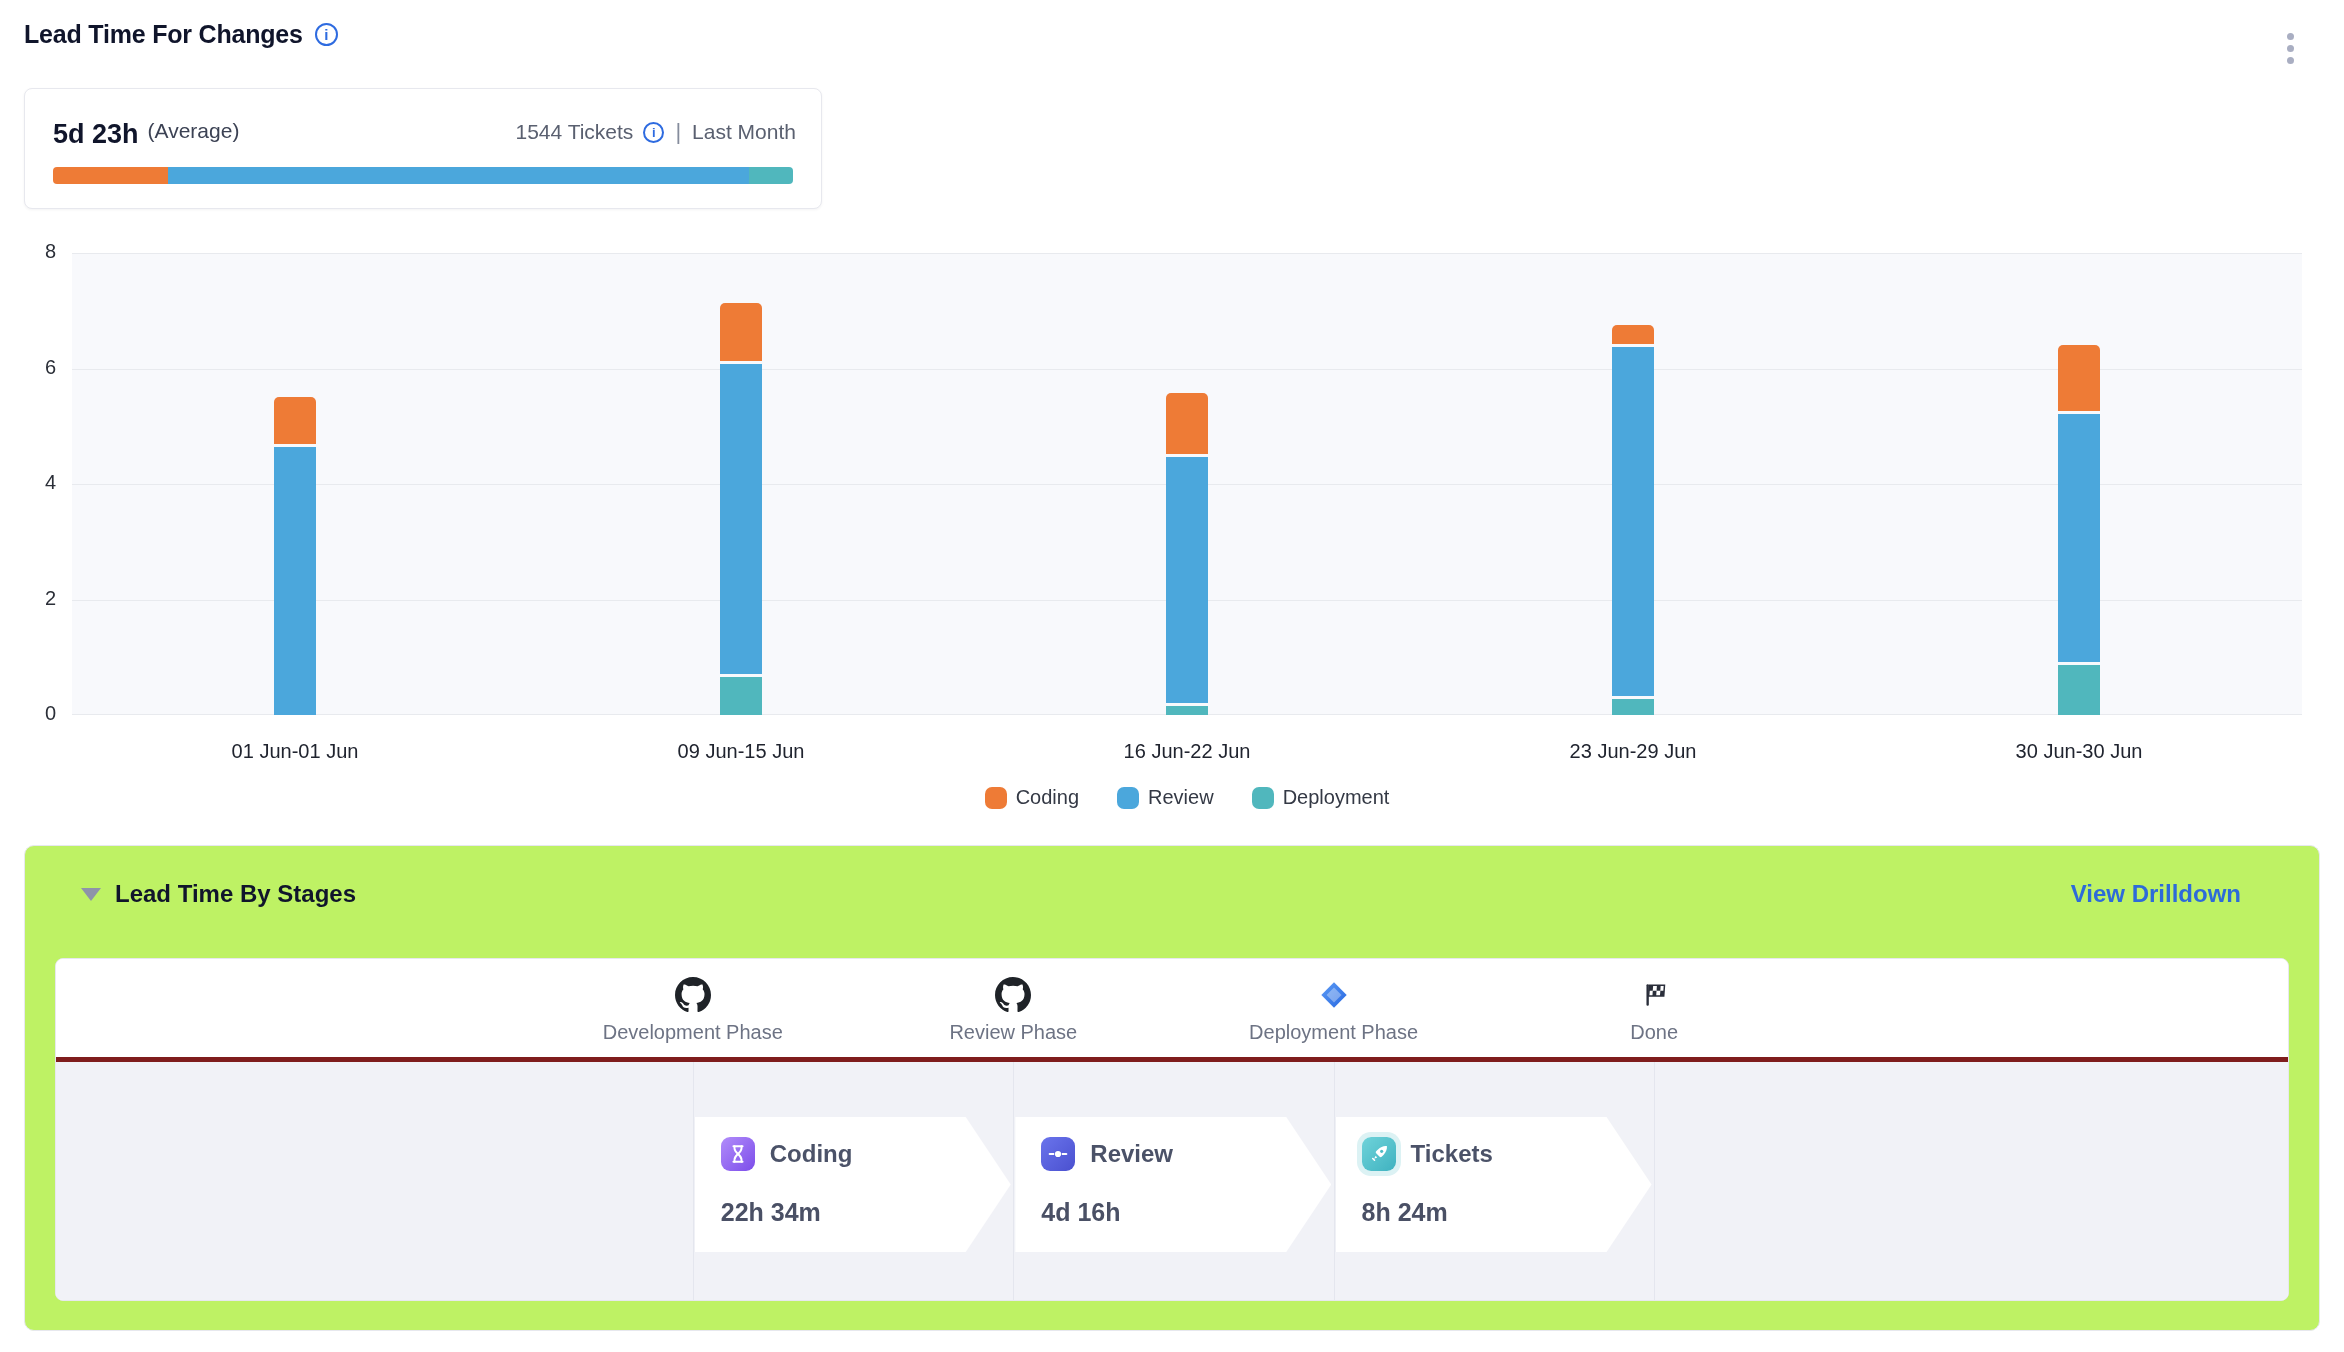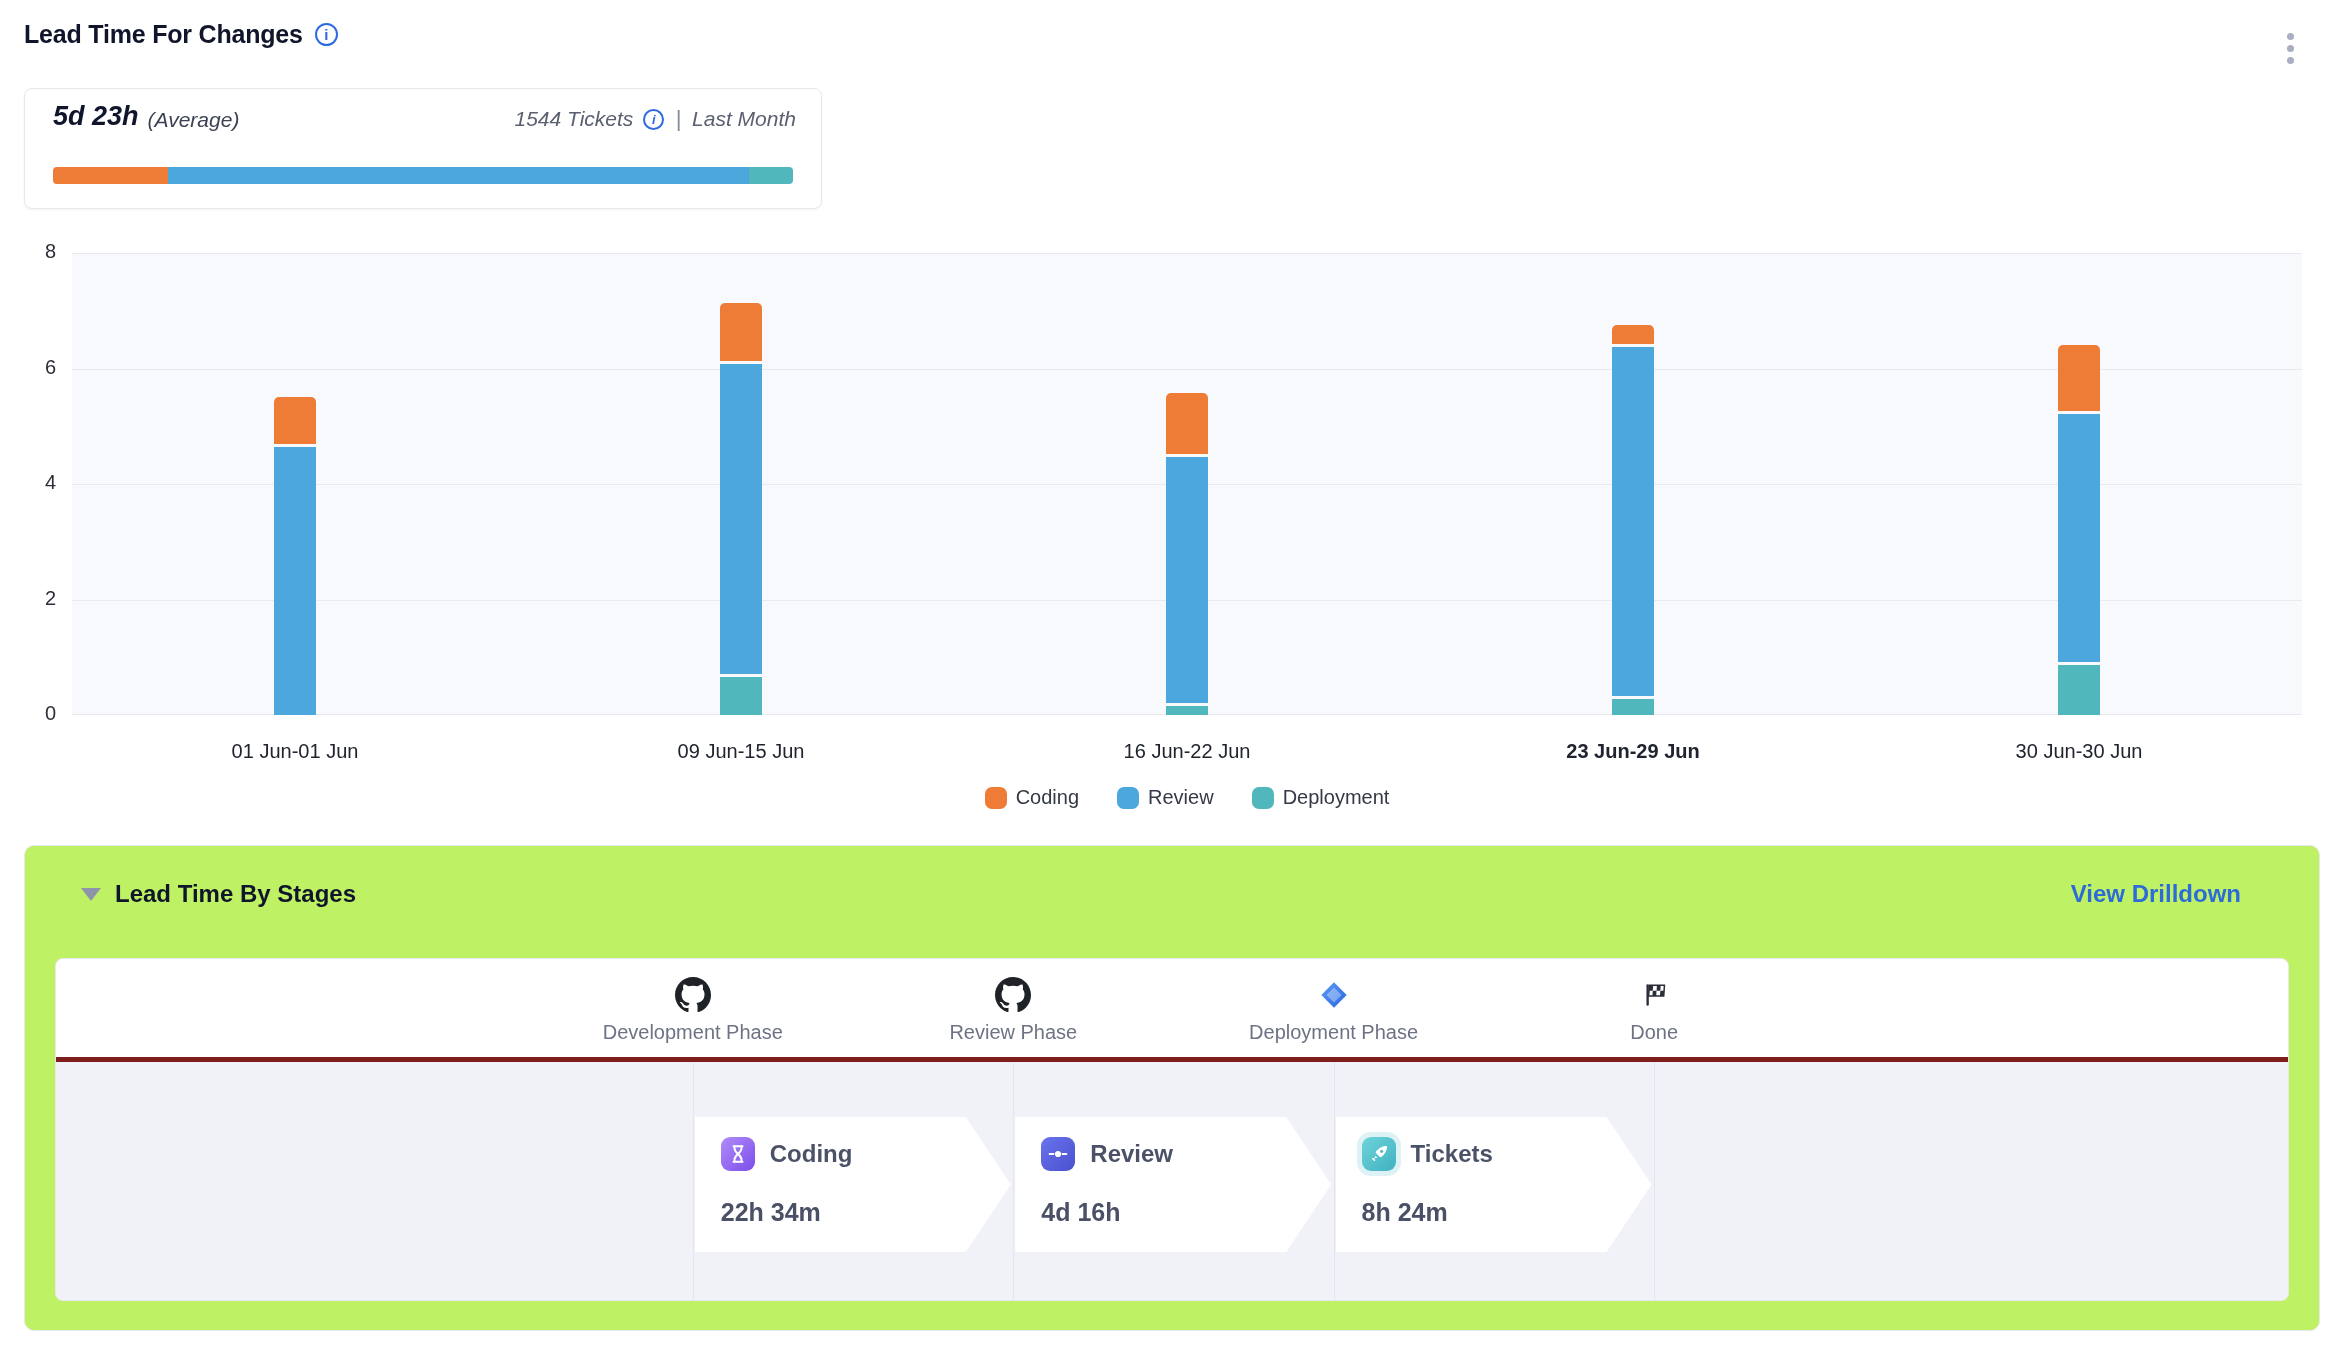--- a/index.html
+++ b/index.html
@@ -12,21 +12,21 @@
   .info-icon{width:23px;height:23px;border:2px solid #2e6be0;border-radius:50%;
              display:inline-flex;align-items:center;justify-content:center;
              color:#2e6be0;font-size:15px;font-weight:700;line-height:1;box-sizing:border-box;}
   .kebab{position:absolute;left:2287px;top:33px;display:flex;flex-direction:column;gap:5px;cursor:pointer;}
   .kebab span{width:7px;height:7px;border-radius:50%;background:#a9aec2;display:block;}
 
   
   .summary-card{position:absolute;left:24px;top:88px;width:798px;height:121px;box-sizing:border-box;
                 border:1px solid #e7e8ee;border-radius:8px;background:#fff;
                 box-shadow:0 1px 3px rgba(16,24,40,.05);}
-  .summary-top{position:absolute;left:28px;right:25px;top:12px;display:flex;align-items:flex-end;font-style:italic;}
+  .summary-top{position:absolute;left:28px;right:25px;top:30px;display:flex;align-items:flex-start;}
   .summary-value{font-size:27px;font-weight:700;color:#10152b;}
   .summary-avg{font-size:21px;color:#3c4254;margin-left:9px;}
   .summary-meta{margin-left:auto;display:flex;align-items:center;gap:10px;font-size:21px;color:#5a6070;}
   .summary-meta .info-icon{width:21px;height:21px;font-size:13px;}
   .meta-divider{color:#858c9c;font-size:22px;padding:0 1px;}
   .summary-bar{position:absolute;left:28px;top:78px;width:740px;height:17px;border-radius:4px;
                overflow:hidden;display:flex;}
   .summary-bar div{height:100%;}
 
   
@@ -134,21 +134,21 @@
         <div class="seg" style="bottom: 0px; height: 9px; background: rgb(80, 183, 189);"></div>
         <div class="seg" style="bottom: 12px; height: 246px; background: rgb(75, 167, 220);"></div>
         <div class="seg" style="bottom: 261px; height: 61px; background: rgb(238, 123, 54); border-radius: 5px 5px 0px 0px;"></div>
       </div>
       <div class="xlabel" style="left: 50%;">16 Jun-22 Jun</div>
       <div class="bar" style="left: 70%; height: 462px;">
         <div class="seg" style="bottom: 0px; height: 16px; background: rgb(80, 183, 189);"></div>
         <div class="seg" style="bottom: 19px; height: 349px; background: rgb(75, 167, 220);"></div>
         <div class="seg" style="bottom: 371px; height: 19px; background: rgb(238, 123, 54); border-radius: 5px 5px 0px 0px;"></div>
       </div>
-      <div class="xlabel" style="left: 70%; font-weight: bold;">23 Jun-29 Jun</div>
+      <div class="xlabel" style="left: 70%;">23 Jun-29 Jun</div>
       <div class="bar" style="left: 90%; height: 462px;">
         <div class="seg" style="bottom: 0px; height: 50px; background: rgb(80, 183, 189);"></div>
         <div class="seg" style="bottom: 53px; height: 248px; background: rgb(75, 167, 220);"></div>
         <div class="seg" style="bottom: 304px; height: 66px; background: rgb(238, 123, 54); border-radius: 5px 5px 0px 0px;"></div>
       </div>
       <div class="xlabel" style="left: 90%;">30 Jun-30 Jun</div>
     </div>
   <div class="legend" id="legend">
       <span class="legend-item">
         <span class="legend-swatch" style="background: rgb(238, 123, 54);"></span>

